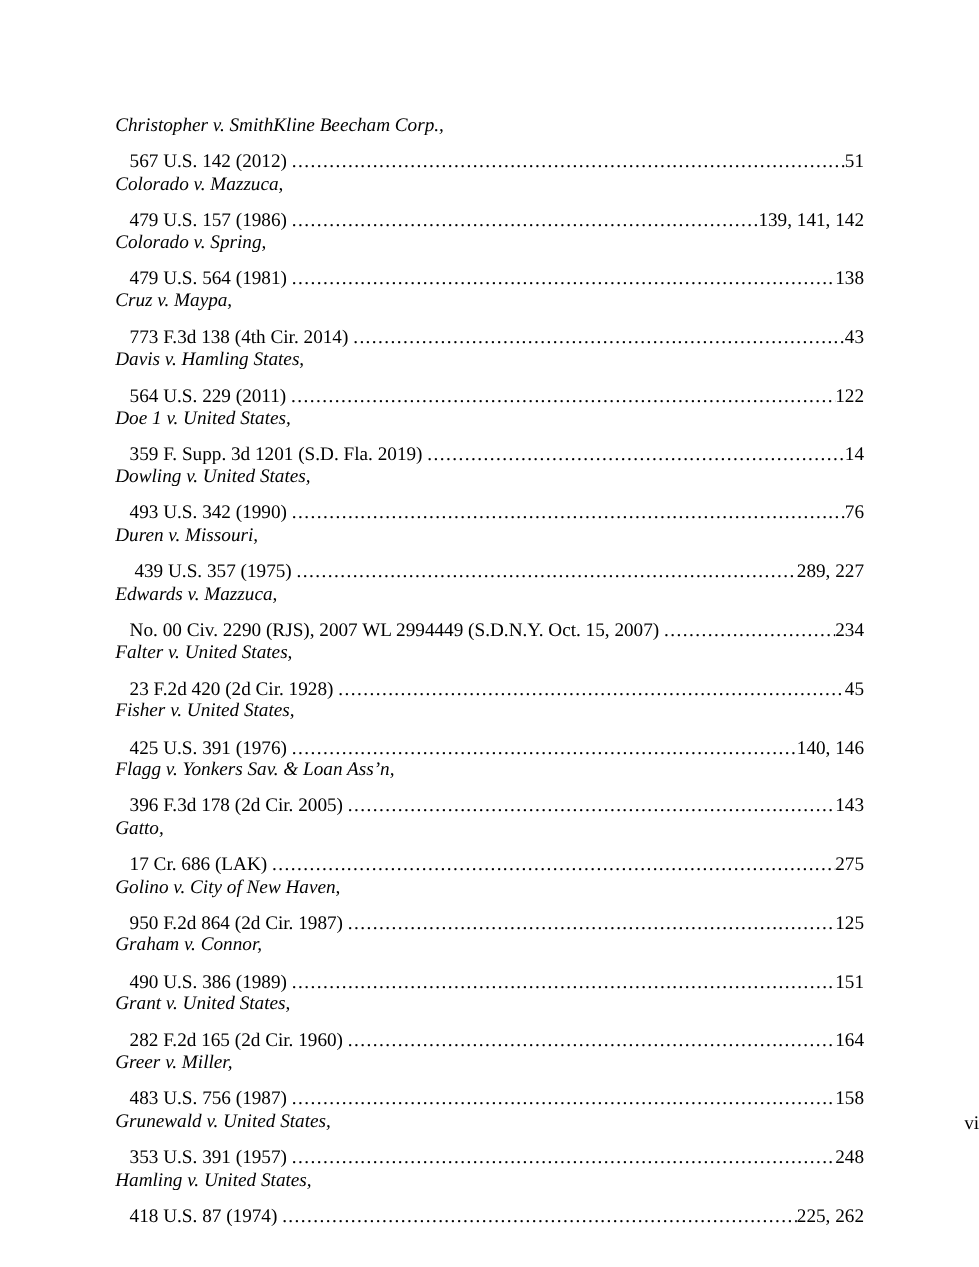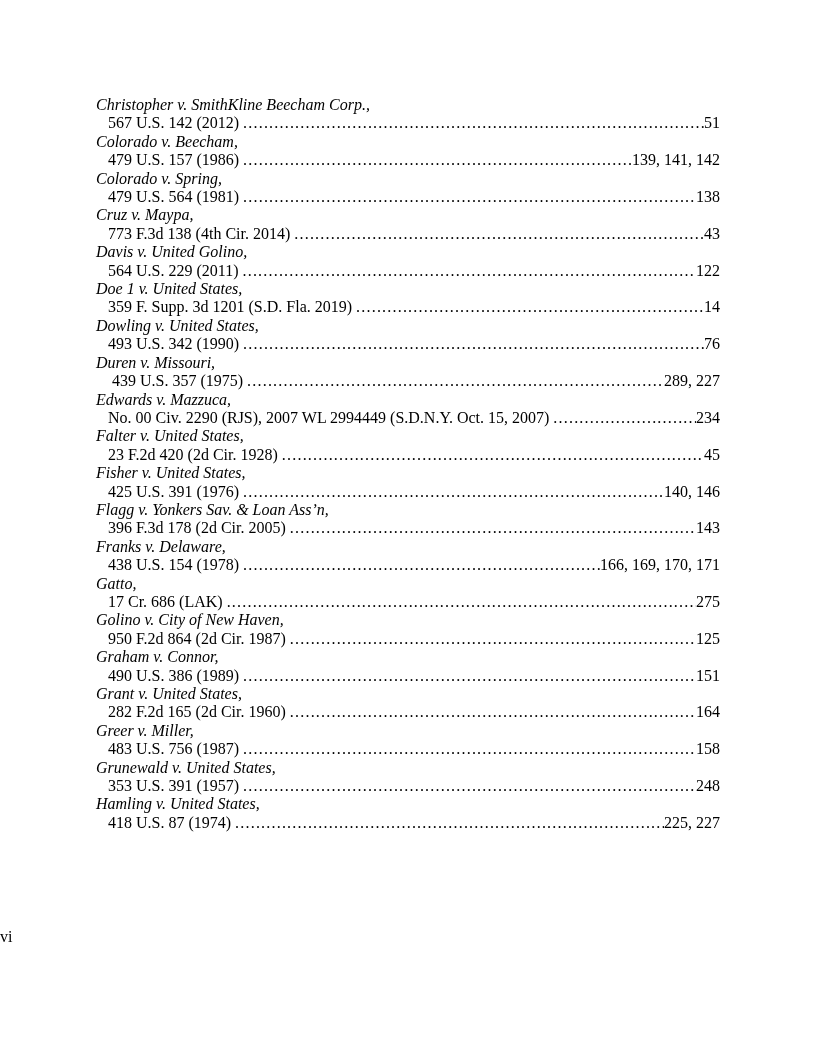--- a/index.html
+++ b/index.html
@@ -33,20 +33,21 @@
     white-space: pre;
   }
   .cite-line {
     display: flex;
     align-items: baseline;
     padding-left: 12px;
   }
   .cite {
     white-space: pre;
     flex: 0 0 auto;
+    margin-top: 12px;
   }
   .dots {
     flex: 1 1 0;
     min-width: 0;
     overflow: hidden;
     white-space: nowrap;
     margin-left: 4px;
   }
   .dots::after {
     content: "........................................................................................................................................................................................................";
@@ -54,39 +55,39 @@
   }
   .pages {
     white-space: nowrap;
     flex: 0 0 auto;
   }
   .footer {
     position: absolute;
     top: 928px;
     left: 0;
     right: 0;
-    text-align: left;
+    text-align: right;
   }
 </style>
 </head>
 <body>
 
 <main class="page">
   <section class="toa" id="entries">
   <div class="entry">
     <div class="case-name">Christopher v. SmithKline Beecham Corp.,</div>
     <div class="cite-line">
       <span class="cite">567 U.S. 142 (2012)</span>
       <span class="dots"></span>
       <span class="pages">51</span>
     </div>
   </div>
 
   <div class="entry">
-    <div class="case-name">Colorado v. Beecham,</div>
+    <div class="case-name">Colorado v. Mazzuca,</div>
     <div class="cite-line">
       <span class="cite">479 U.S. 157 (1986)</span>
       <span class="dots"></span>
       <span class="pages">139, 141, 142</span>
     </div>
   </div>
 
   <div class="entry">
     <div class="case-name">Colorado v. Spring,</div>
     <div class="cite-line">
@@ -100,21 +101,21 @@
   <div class="entry">
     <div class="case-name">Cruz v. Maypa,</div>
     <div class="cite-line">
       <span class="cite">773 F.3d 138 (4th Cir. 2014)</span>
       <span class="dots"></span>
       <span class="pages">43</span>
     </div>
   </div>
 
   <div class="entry">
-    <div class="case-name">Davis v. United Golino,</div>
+    <div class="case-name">Davis v. Hamling States,</div>
     <div class="cite-line">
       <span class="cite">564 U.S. 229 (2011)</span>
       <span class="dots"></span>
       <span class="pages">122</span>
     </div>
   </div>
 
   <div class="entry">
     <div class="case-name">Doe 1 v. United States,</div>
     <div class="cite-line">
@@ -172,28 +173,20 @@
 
   <div class="entry">
     <div class="case-name">Flagg v. Yonkers Sav. &amp; Loan Ass’n,</div>
     <div class="cite-line">
       <span class="cite">396 F.3d 178 (2d Cir. 2005)</span>
       <span class="dots"></span>
       <span class="pages">143</span>
     </div>
   </div>
 
-  <div class="entry">
-    <div class="case-name">Franks v. Delaware,</div>
-    <div class="cite-line">
-      <span class="cite">438 U.S. 154 (1978)</span>
-      <span class="dots"></span>
-      <span class="pages">166, 169, 170, 171</span>
-    </div>
-  </div>
 
   <div class="entry">
     <div class="case-name">Gatto,</div>
     <div class="cite-line">
       <span class="cite">17 Cr. 686 (LAK)</span>
       <span class="dots"></span>
       <span class="pages">275</span>
     </div>
   </div>
 
@@ -240,20 +233,20 @@
       <span class="dots"></span>
       <span class="pages">248</span>
     </div>
   </div>
 
   <div class="entry">
     <div class="case-name">Hamling v. United States,</div>
     <div class="cite-line">
       <span class="cite">418 U.S. 87 (1974)</span>
       <span class="dots"></span>
-      <span class="pages">225, 227</span>
+      <span class="pages">225, 262</span>
     </div>
   </div>
 </section>
   <footer class="footer">
     <span>vi</span>
   </footer>
 </main>
 
 </body></html>

